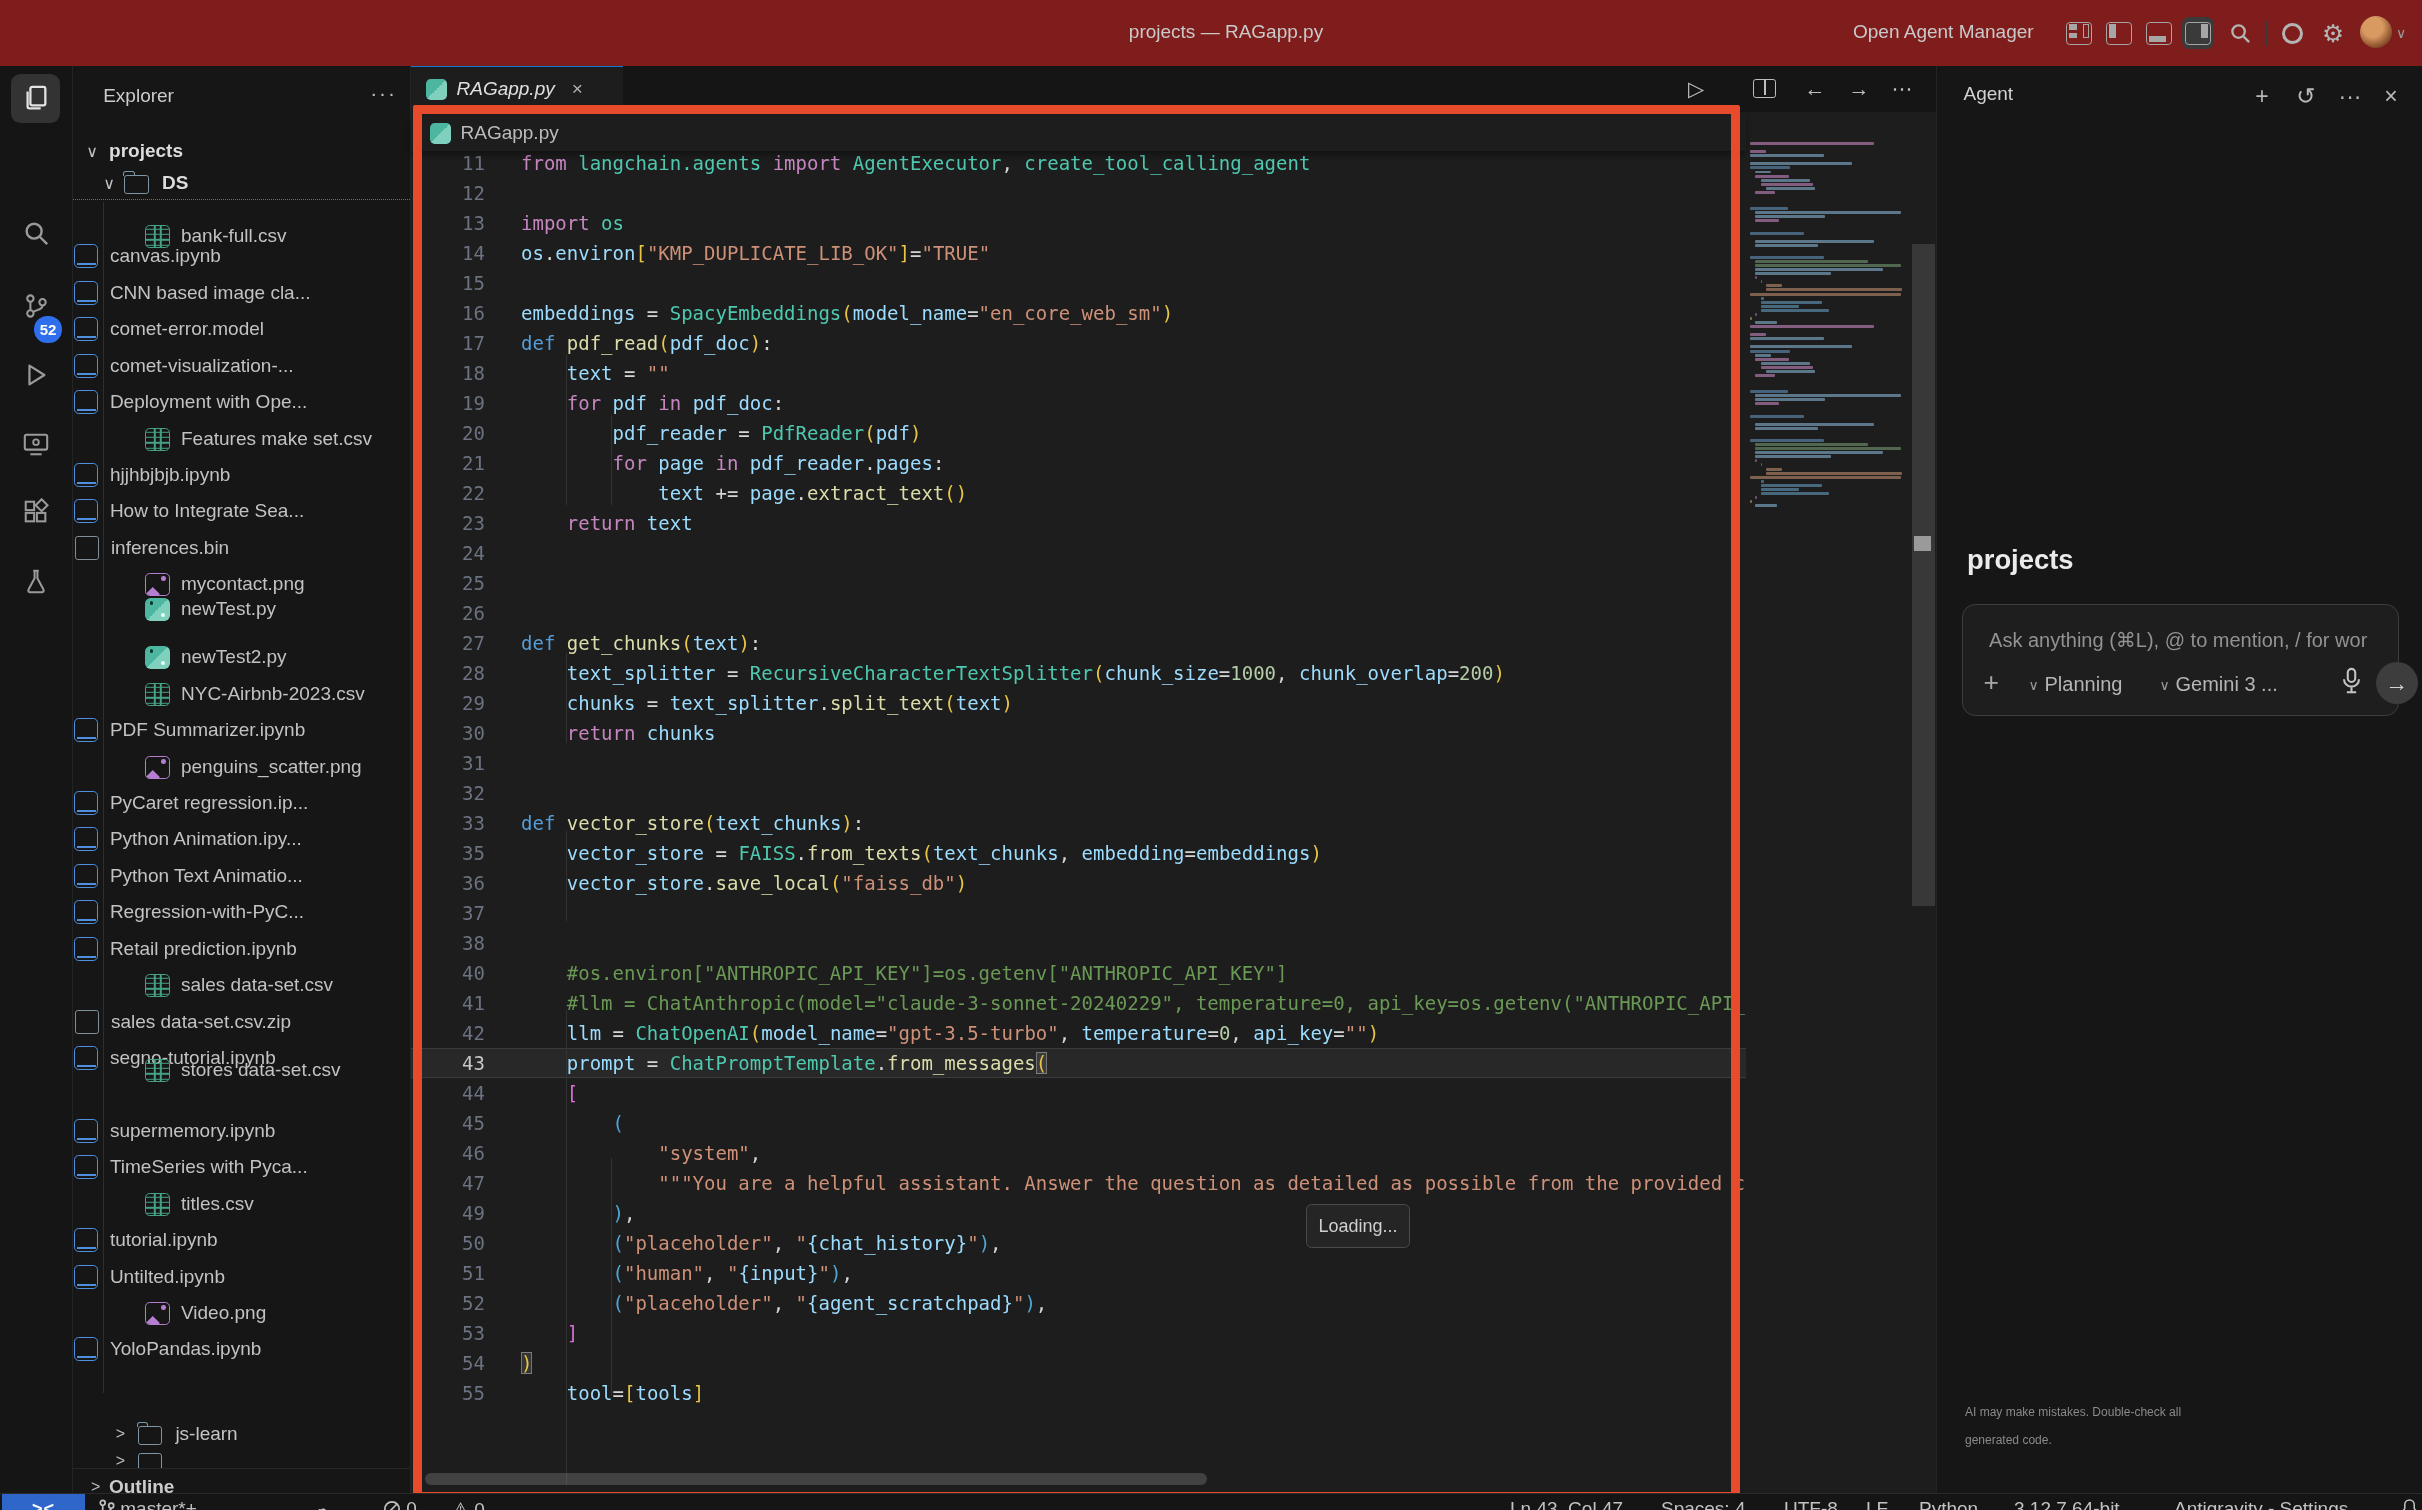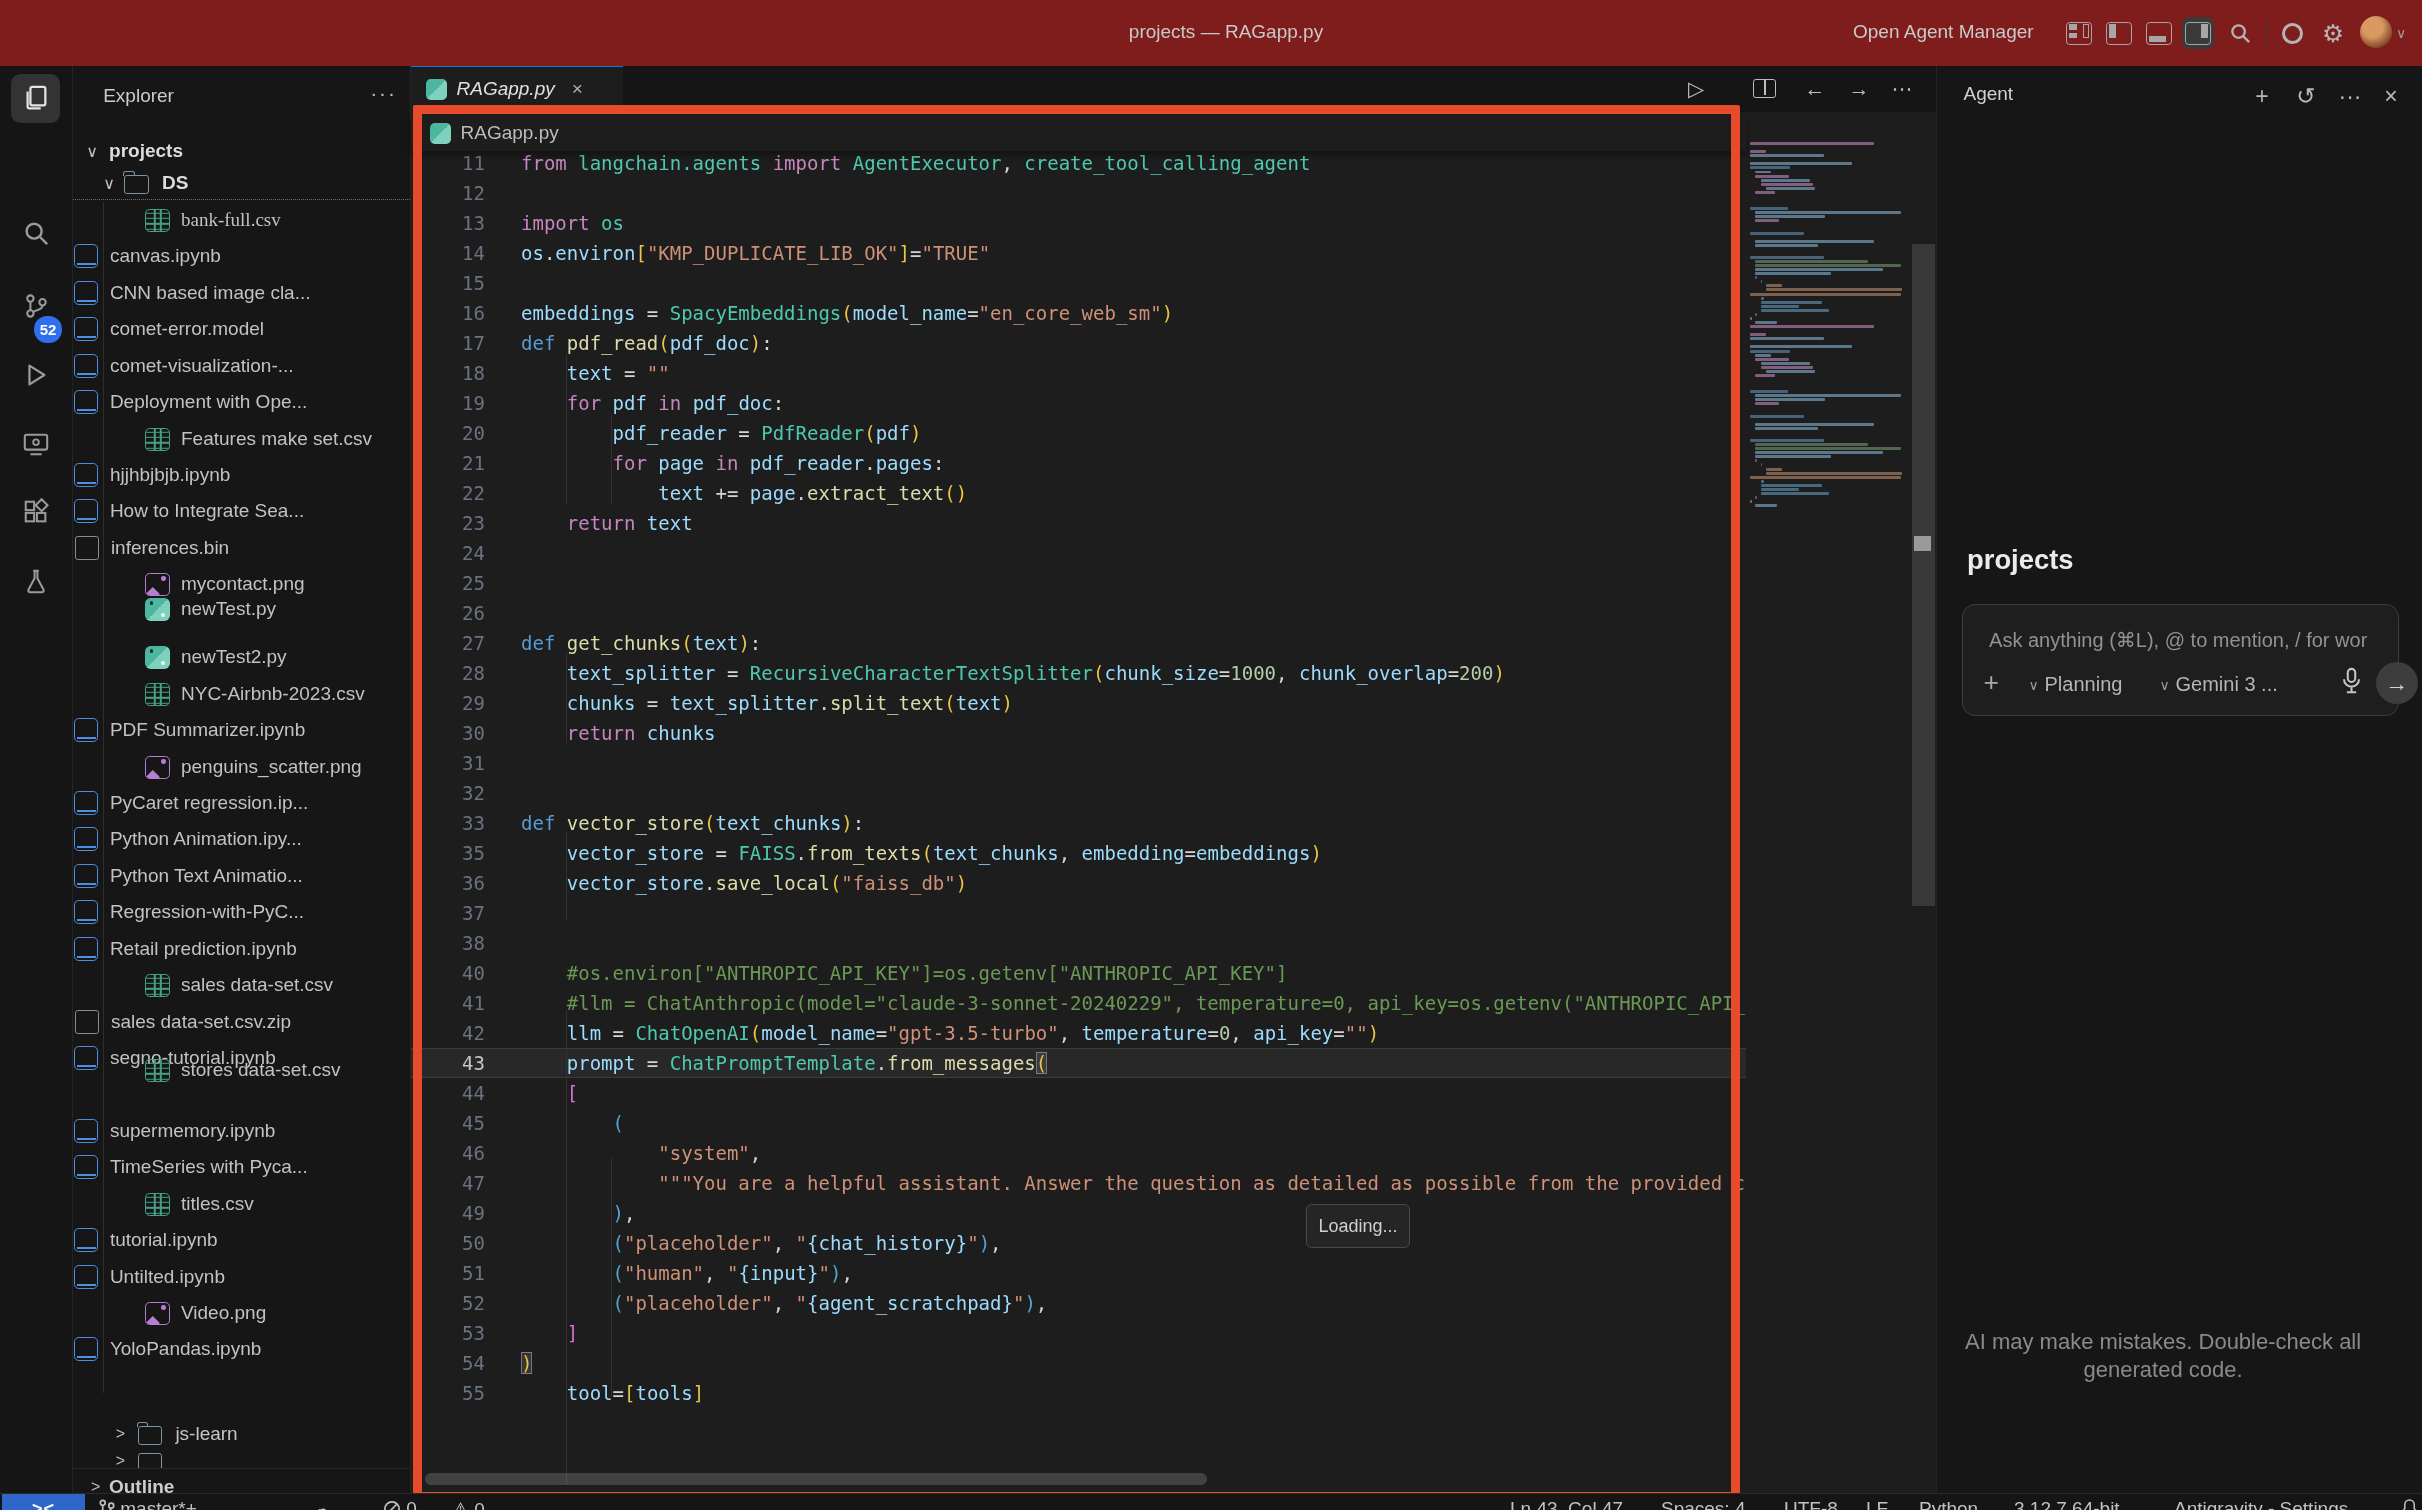--- a/index.html
+++ b/index.html
@@ -93,21 +93,21 @@
   #agent-title{position:absolute;left:26.5px;top:17px;font-size:19px;color:#d2d2d2;}
   .ag-ico{position:absolute;top:13.2px;width:34px;height:34px;display:flex;align-items:center;justify-content:center;color:#b8b8b8;font-size:23px;}
   #ag-projects{position:absolute;left:30px;top:478px;font-size:27.4px;font-weight:bold;color:#ebebeb;}
   #ag-input{position:absolute;left:24.6px;top:538px;width:437px;height:112px;background:#1e1e1e;border:1.9px solid #3e3e3e;border-radius:13.2px;box-sizing:border-box;}
   #ag-ph{position:absolute;left:26.5px;top:23px;font-size:20px;color:#929292;white-space:nowrap;overflow:hidden;width:386px;}
   #ag-plus{position:absolute;left:21px;top:62px;font-size:26.5px;color:#a9a9a9;}
   .ag-dd{position:absolute;top:68px;display:flex;align-items:center;color:#b5b5b5;font-size:20px;}
   .ag-dd .chev{color:#9a9a9a;font-size:14px;margin-right:5.7px;width:auto;flex:none;}
   #ag-mic{position:absolute;left:377px;top:62px;}
   #ag-send{position:absolute;left:413px;top:57px;width:42px;height:42px;border-radius:50%;background:#3d3d3d;display:flex;align-items:center;justify-content:center;color:#d6d6d6;font-size:23px;}
-  #ag-footer{position:absolute;left:28px;top:1262px;font-size:22px;color:#8a8a8a;line-height:28px;text-align:center;}
+  #ag-footer{position:absolute;left:28px;top:1332px;font-size:12px;color:#8a8a8a;line-height:28px;}
   
   #statusbar{position:absolute;left:0;top:1493px;width:2423px;height:17px;background:#151515;border-top:0.9px solid #2a2a2a;overflow:hidden;z-index:40;}
   .st{position:absolute;top:3.8px;font-size:19px;color:#c2c2c2;white-space:nowrap;}
   #st-remote{position:absolute;left:1.9px;top:0;width:83px;height:38px;background:#2f66c9;color:#fff;display:flex;align-items:flex-start;justify-content:center;font-size:18px;font-weight:bold;letter-spacing:0.9px;padding-top:4.7px;box-sizing:border-box;}
   svg{display:block;}
 </style>
 </head>
 <body>
 
 <div id="app">
@@ -213,21 +213,21 @@
       <span class="tlabel bold" style="margin-left:7.6px">projects</span>
     </div>
     <div class="trow" style="top:100px">
       <span class="chev" style="margin-left:26.5px">∨</span>
       <span class="ic-folder" style="margin-left:5.7px"></span>
       <span class="tlabel bold" style="margin-left:13.2px">DS</span>
     </div>
     <div class="dotted-sep"></div>
     <div class="indent-guide"></div>
     <div id="file-list">
-        <div class="frow" style="top: 0px; font-family: Liberation Serif, serif;">
+        <div class="frow" style="top: 16px;">
           <span class="fic ic-csv"></span>
           <span class="flabel">bank-full.csv</span>
         </div>
         <div class="frow" style="top: 36px;">
           <span class="fic ic-nb"></span>
           <span class="flabel">canvas.ipynb</span>
         </div>
         <div class="frow" style="top: 73px;">
           <span class="fic ic-nb"></span>
           <span class="flabel">CNN based image cla...</span>

